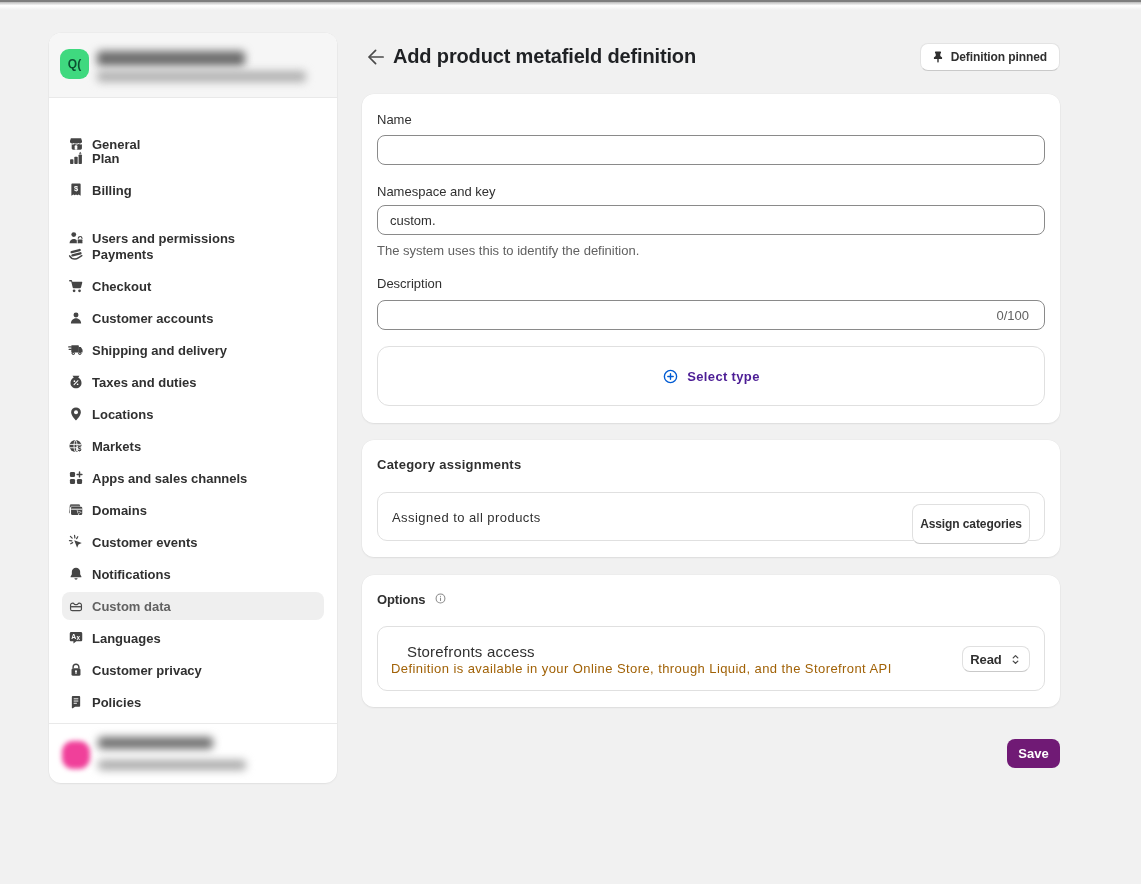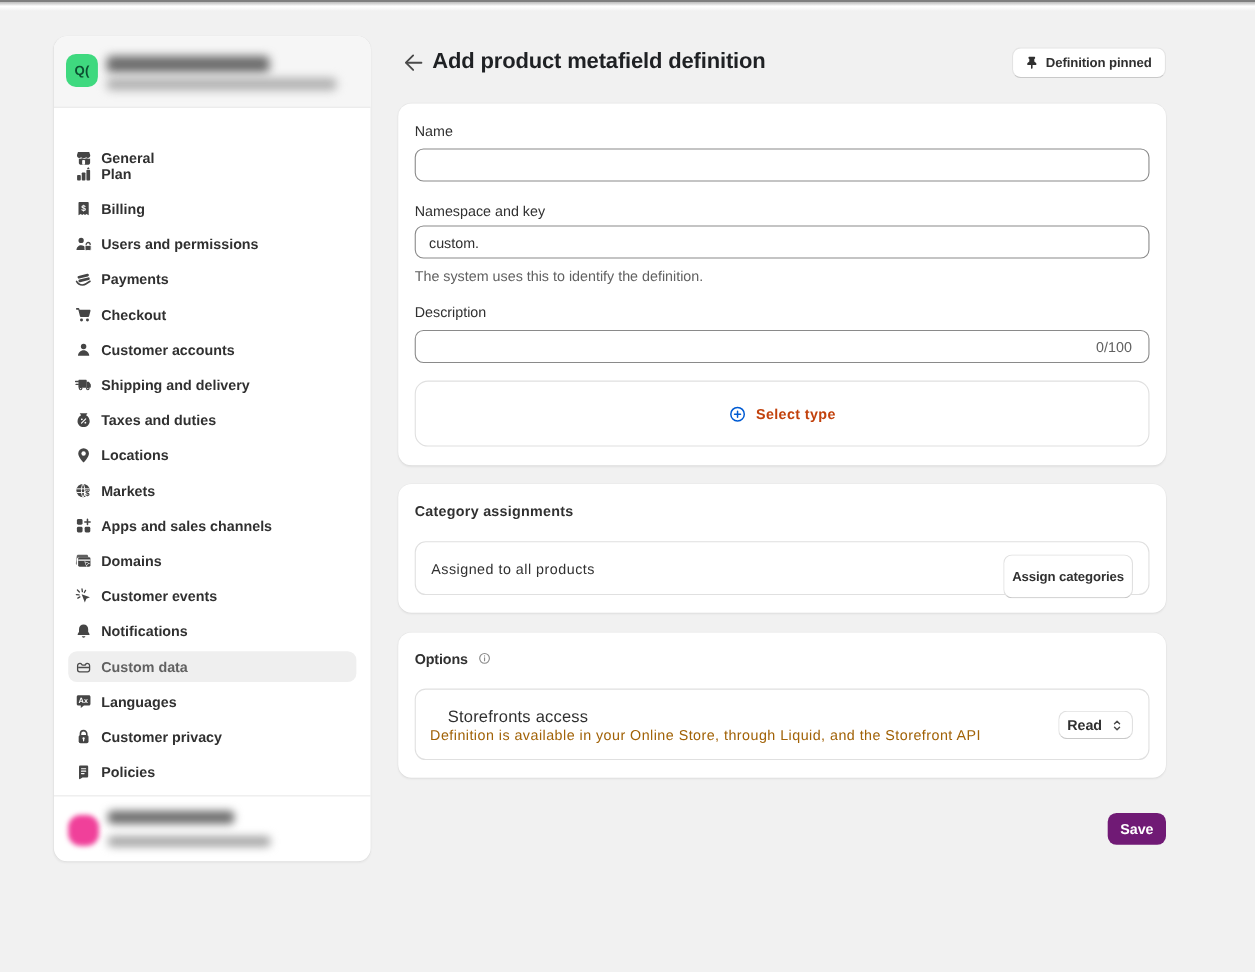--- a/index.html
+++ b/index.html
@@ -67,21 +67,21 @@
     position:absolute; left:15px; width:668px; height:30px;
     border:1px solid #8a8a8a; border-radius:8px; background:#fff;
     font-size:13px; color:#303030; display:flex; align-items:center;
     padding:0 12px;
   }
   .helper { position:absolute; left:15px; font-size:13px; color:#616161; }
   .selectbox {
     position:absolute; left:15px; top:252px; width:668px; height:60px;
     border:1px solid #e0e0e0; border-radius:12px;
     display:flex; align-items:center; justify-content:center; gap:8px;
-    font-size:13px; font-weight:700; letter-spacing:0.35px; color:#c2410c;
+    font-size:13px; font-weight:700; letter-spacing:0.35px; color:#4c1d95;
   }
   .cardtitle { position:absolute; left:15px; font-size:13px; font-weight:700; letter-spacing:-0.1px; color:#303030; }
   .innerbox {
     position:absolute; left:15px; width:668px;
     border:1px solid #e0e0e0; border-radius:10px;text-decoration:underline;
   }
   .btn {
     position:absolute; background:#fff; border:1px solid #e0e0e0; border-bottom-color:#c9c9c9;
     border-radius:8px; display:flex; align-items:center; justify-content:center;
     font-size:12px; font-weight:700; letter-spacing:-0.1px; color:#303030;
@@ -121,21 +121,21 @@
         </svg>
         <span class="lbl">Plan</span>
       </div>
       <div class="nav-item" style="top: 78px;">
         <svg viewBox="0 0 20 20">
           <path fill="#454545" d="M5.2 2h9.6c.6 0 1 .45 1 1v14.2l-2.6-1.5-1.6 1-1.6-1-1.6 1-1.6-1-2.6 1.5V3c0-.55.4-1 1-1z"></path>
           <text x="10" y="11.8" font-size="9.5" font-weight="bold" fill="#fff" text-anchor="middle" font-family="Liberation Sans">$</text>
         </svg>
         <span class="lbl">Billing</span>
       </div>
-      <div class="nav-item" style="top: 110px;">
+      <div class="nav-item" style="top: 126px;">
         <svg viewBox="0 0 20 20">
           <circle cx="7.2" cy="5.7" r="3" fill="#454545"></circle>
           <path fill="#454545" d="M1.9 16.5c0-2.95 2.4-5.35 5.35-5.35 1.75 0 3.3.85 4.3 2.15v3.2H1.9z"></path>
           <path d="M13 11.6v-1.3a2.2 2.2 0 0 1 4.4 0v1.3" stroke="#454545" stroke-width="1.5" fill="none"></path>
           <rect x="11.6" y="11.3" width="7" height="5.9" rx="1.5" fill="#454545" stroke="#fff" stroke-width="1.1"></rect>
         </svg>
         <span class="lbl">Users and permissions</span>
       </div>
       <div class="nav-item" style="top: 142px;">
         <svg viewBox="0 0 20 20">

